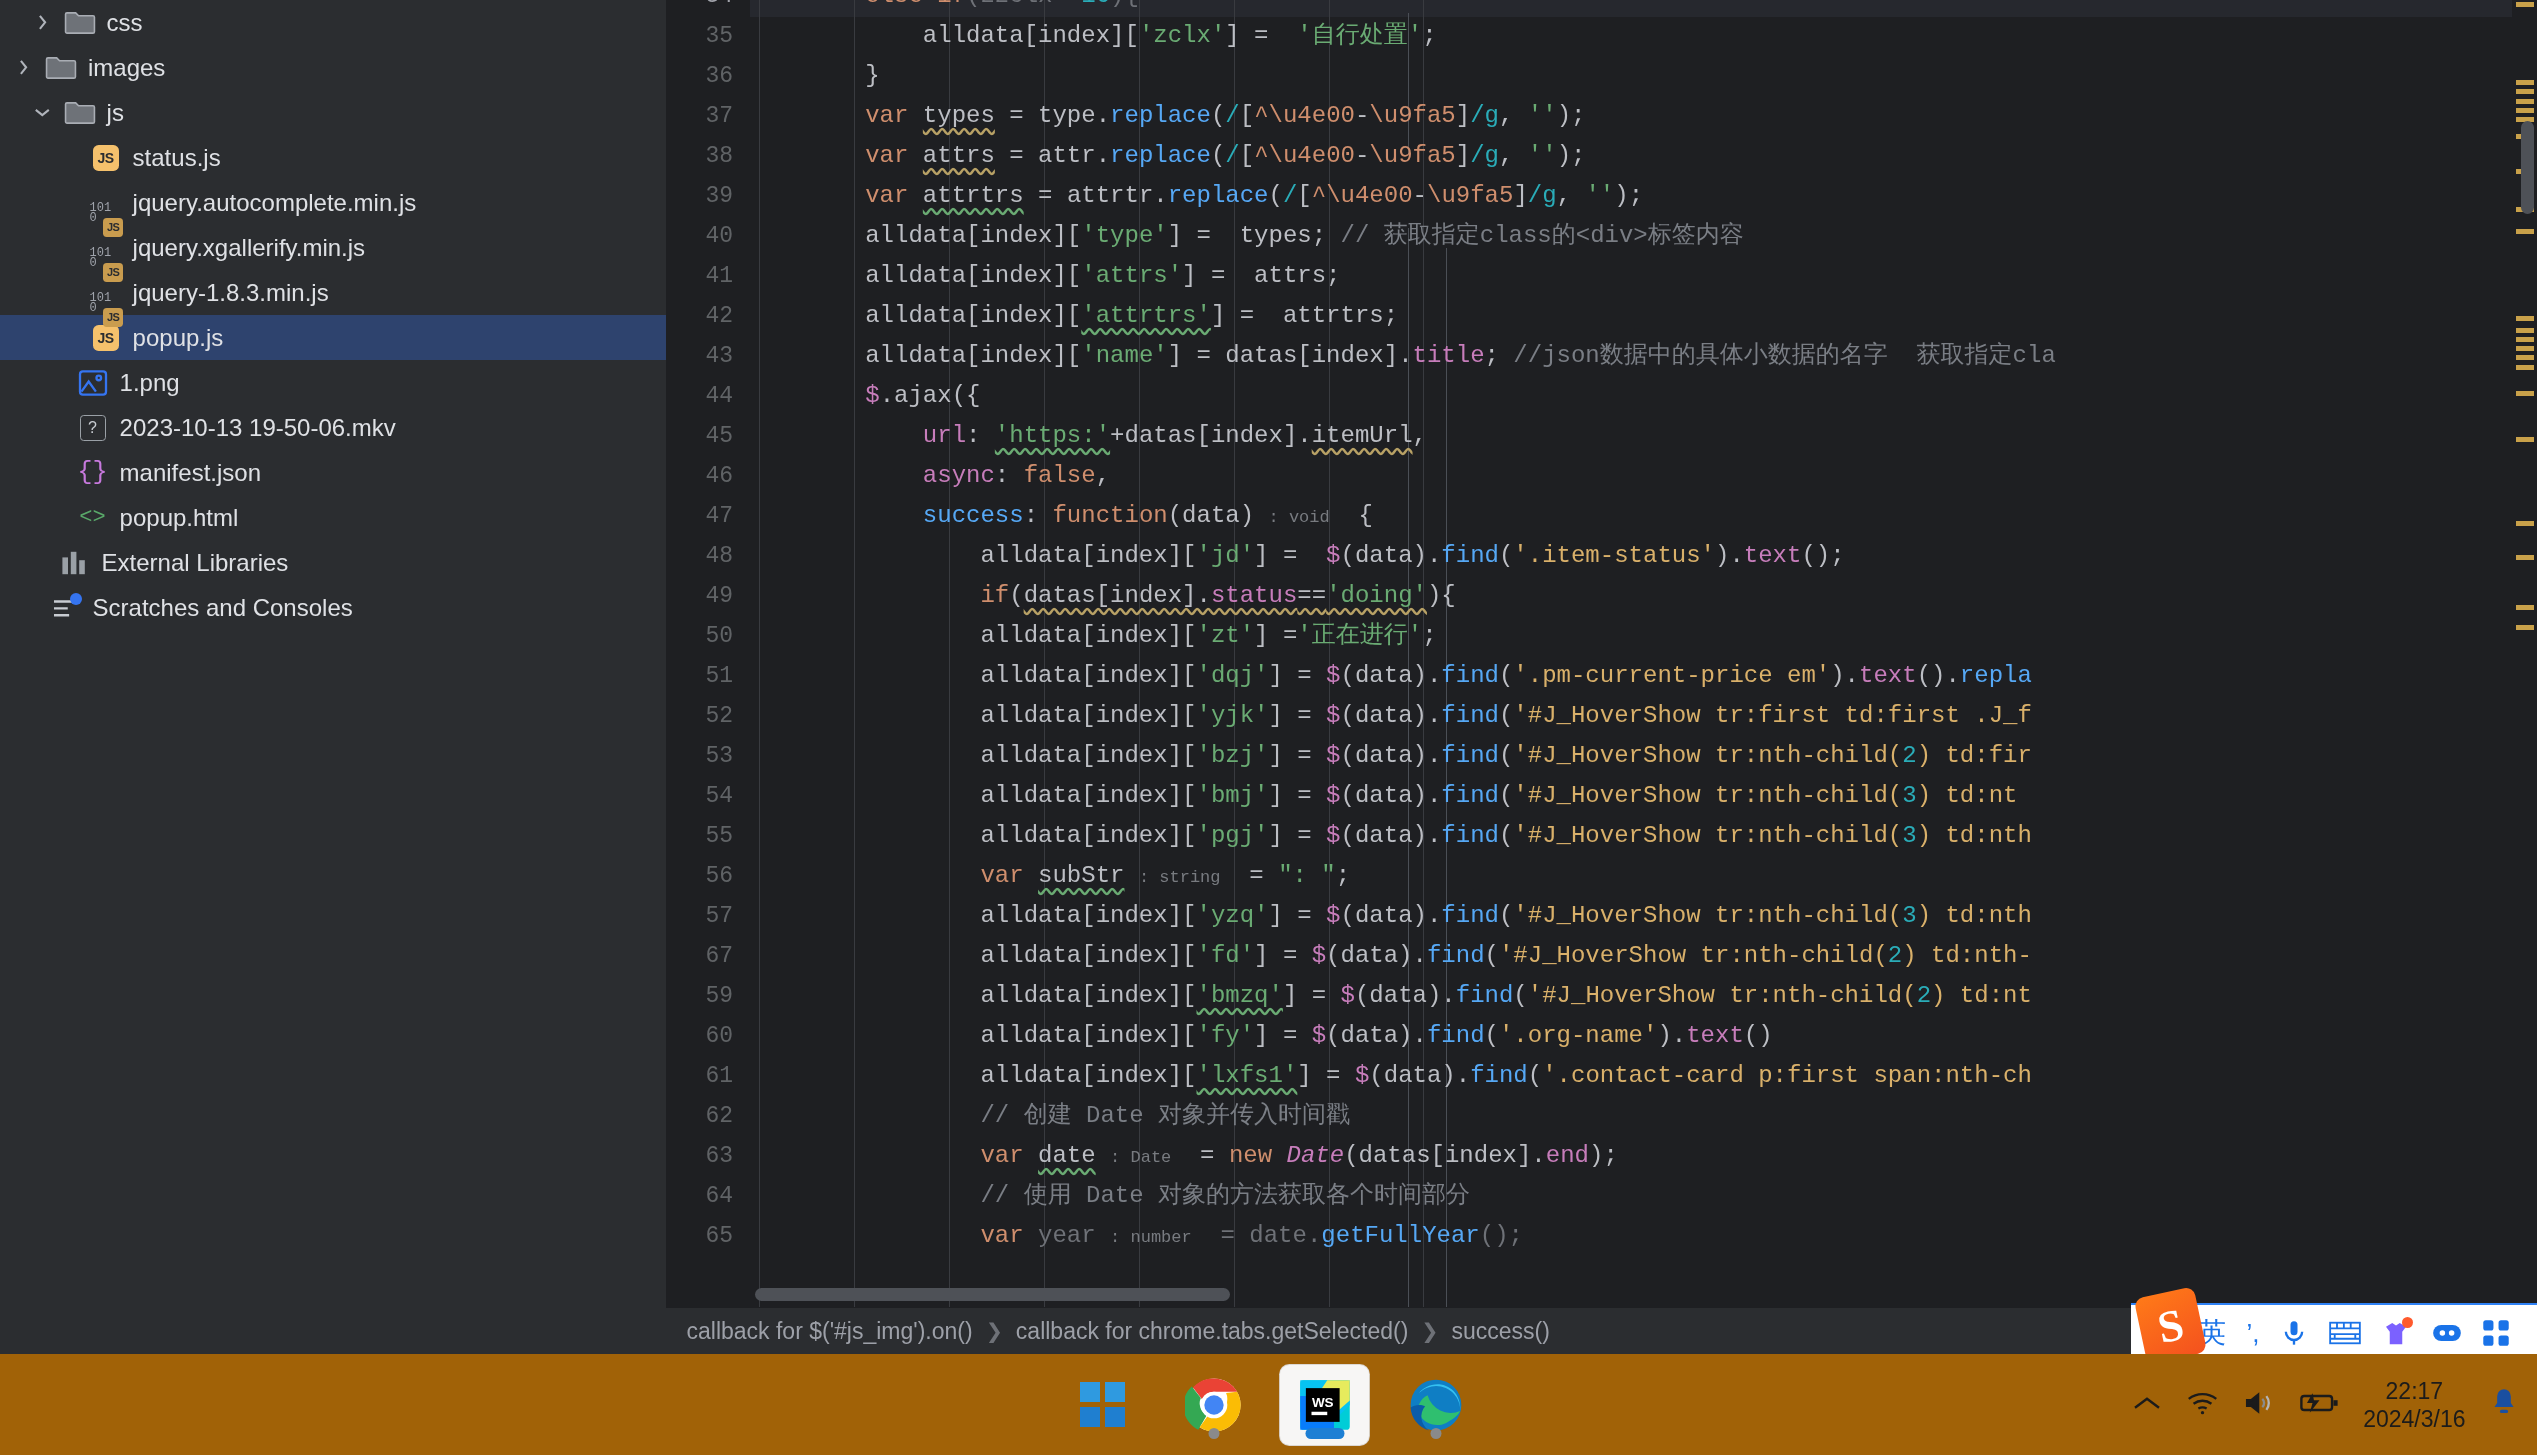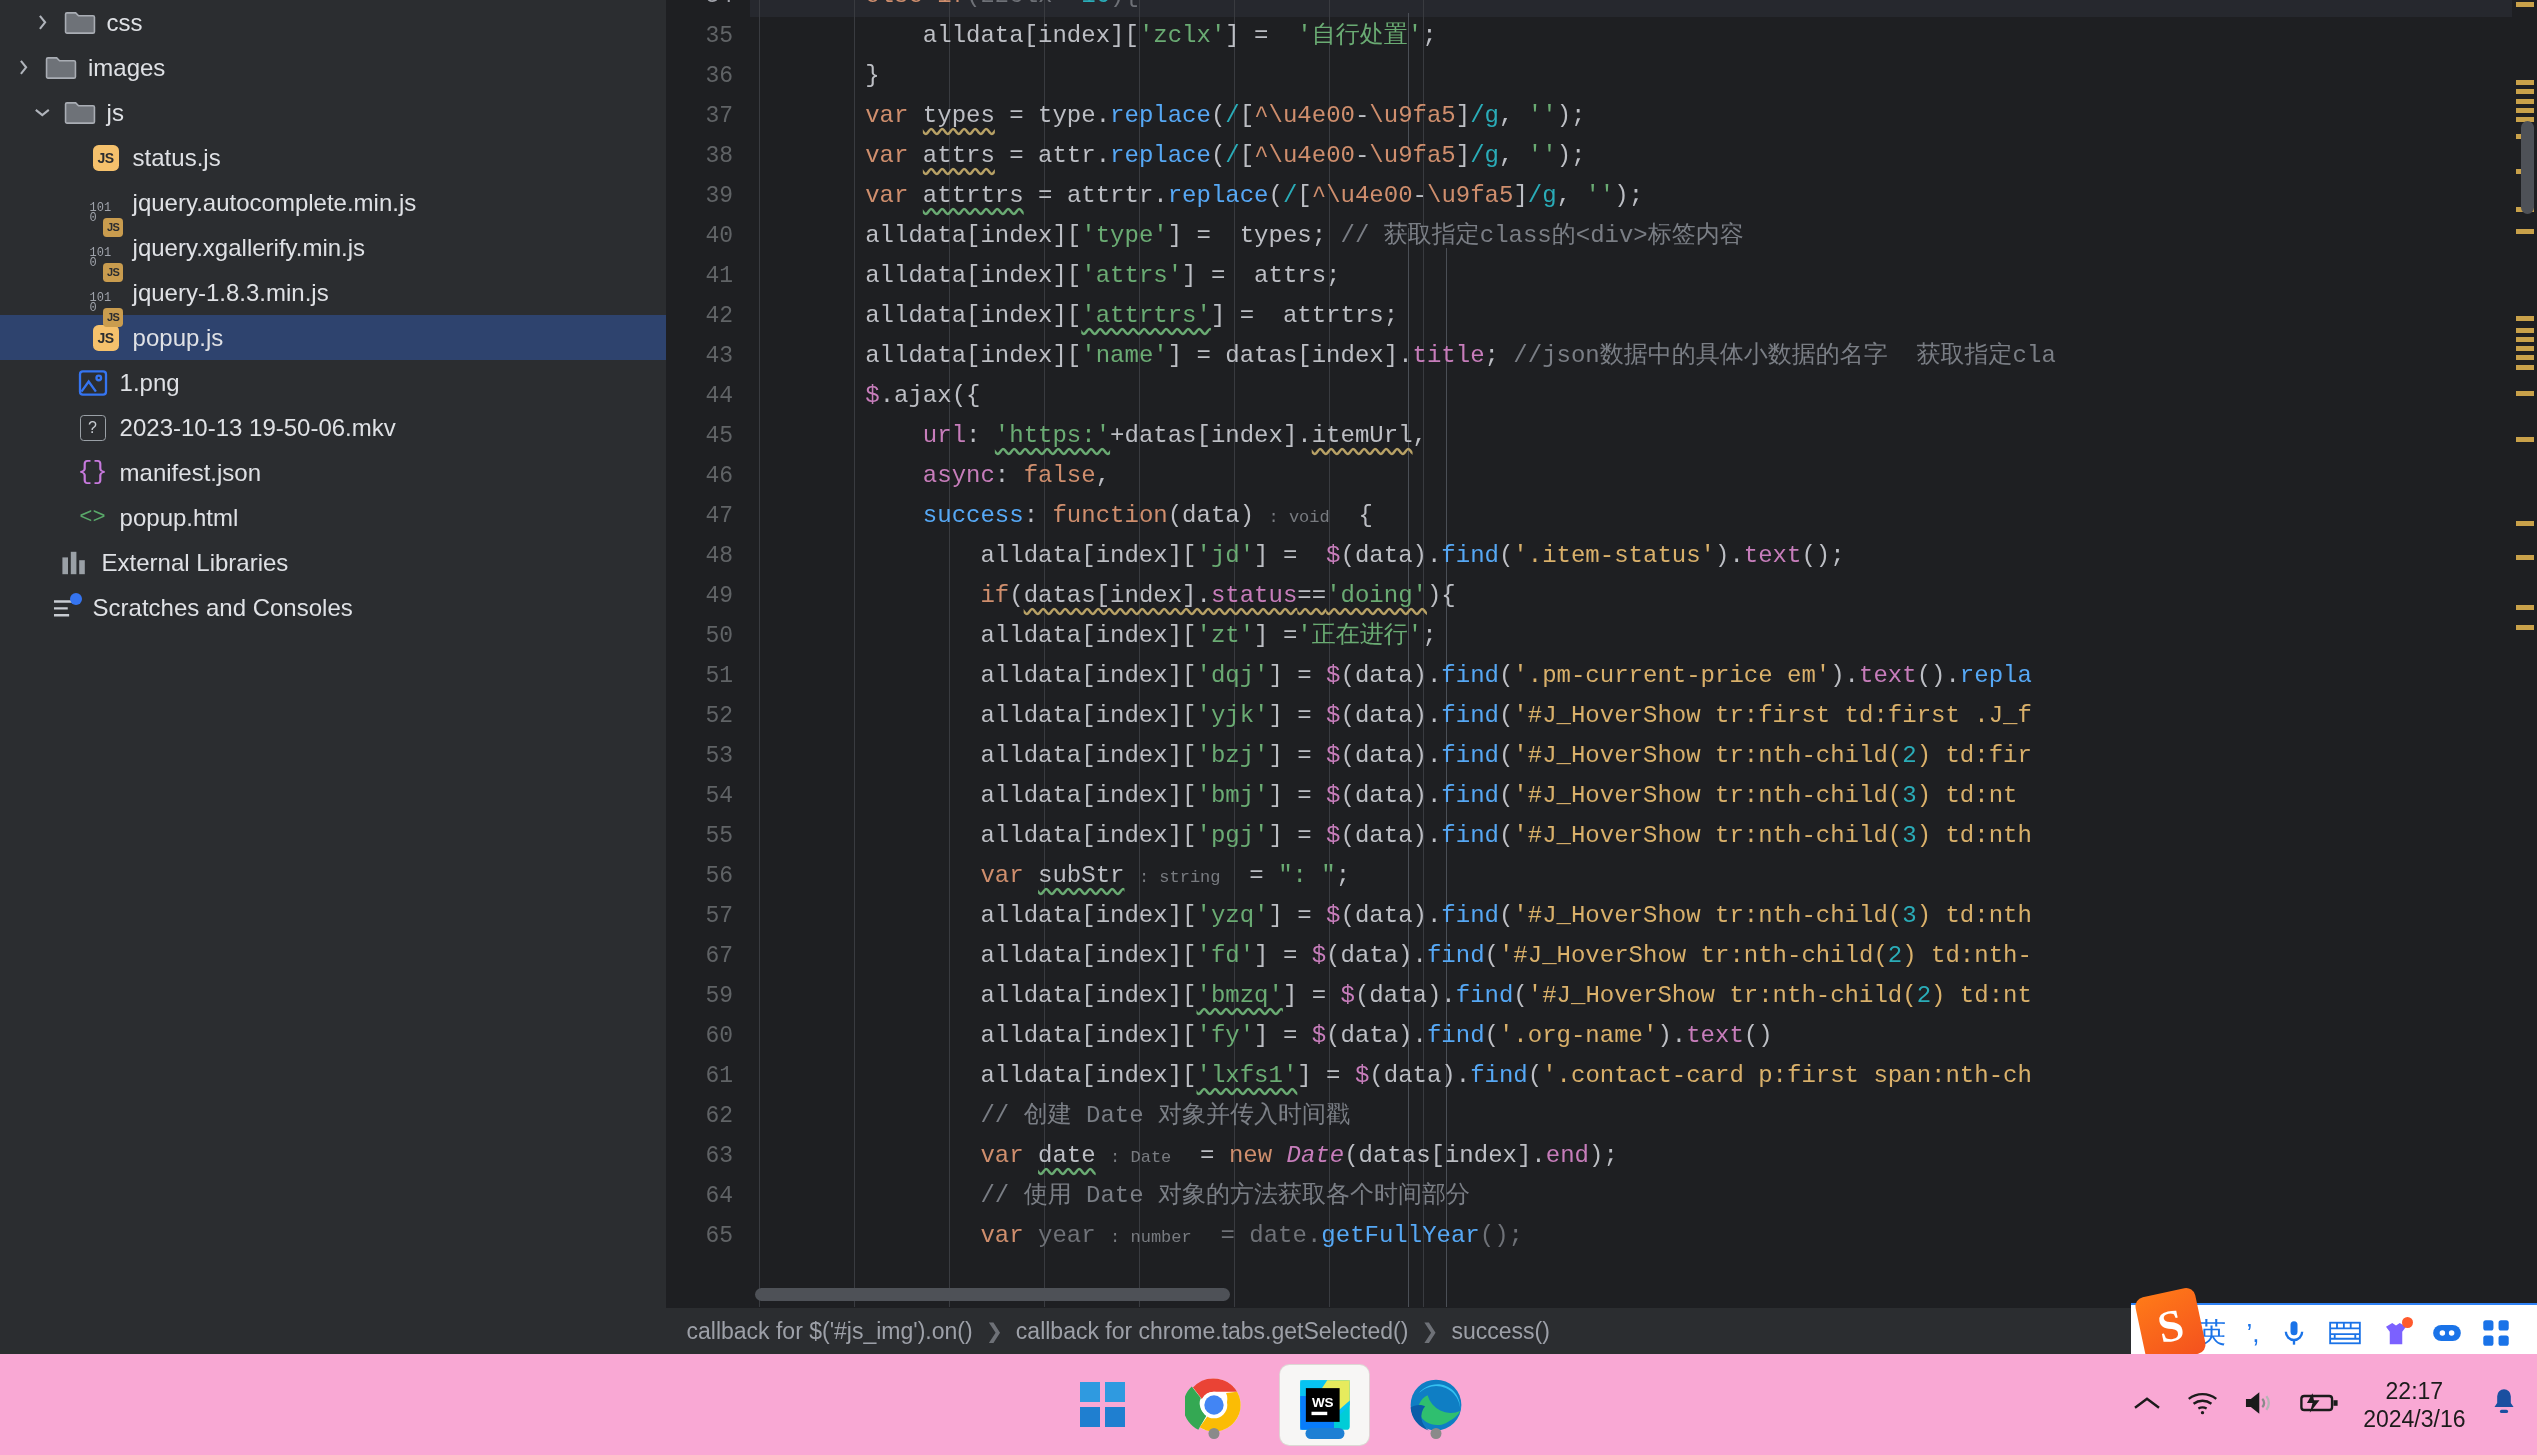--- a/index.html
+++ b/index.html
@@ -205,21 +205,21 @@
     transform: rotate(-12deg);
     display: flex; align-items: center; justify-content: center;
     color: #fff; font-size: 45px; font-weight: bold;
     font-family: "Liberation Serif", serif;
   }
 
   
   .taskbar {
     position: absolute; left: 0; bottom: 0;
     width: 2538px; height: 101px;
-    background: #f9a8d4;
+    background: #a16207;
     display: flex; align-items: center;
   }
   .tb-center {
     position: absolute; left: 50%; transform: translateX(-50%);
     display: flex; align-items: center; gap: 22px;
   }
   .tb-app {
     width: 89px; height: 80px; border-radius: 9.3px;
     display: flex; align-items: center; justify-content: center;
     position: relative;

